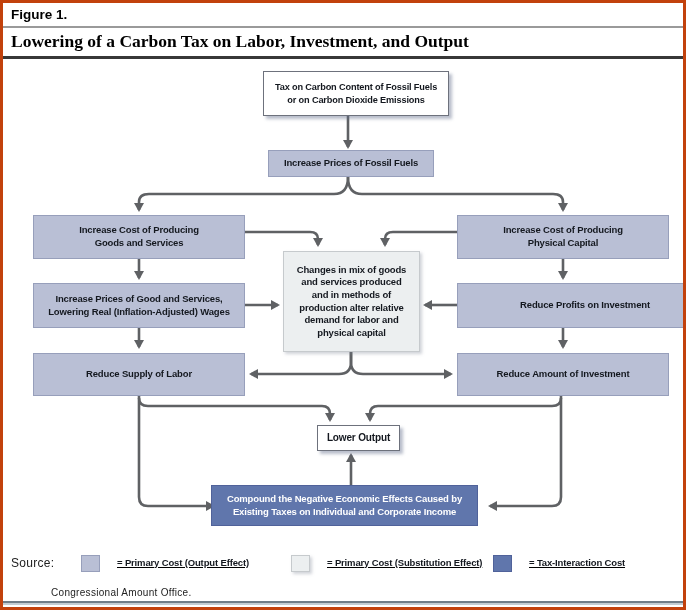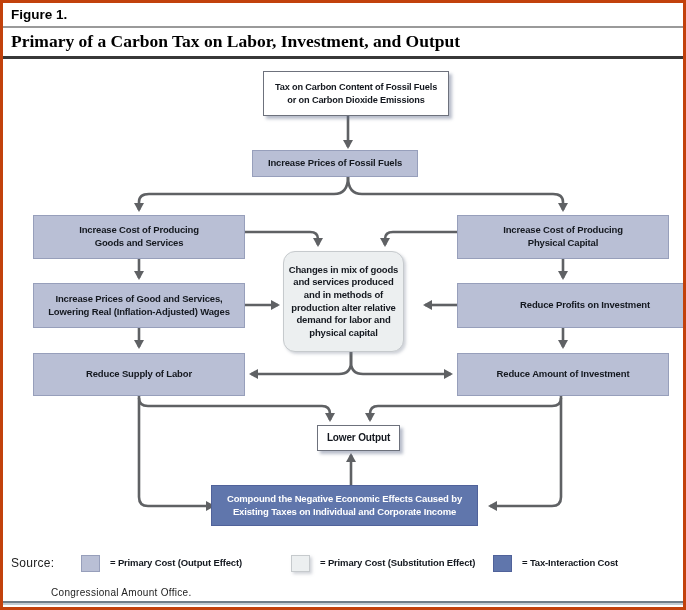--- a/index.html
+++ b/index.html
@@ -16,55 +16,55 @@
   
   .node{position:absolute;display:flex;align-items:center;justify-content:center;
         text-align:center;white-space:pre-line;font-weight:bold;font-size:9.5px;
         line-height:1.32;letter-spacing:-0.15px;color:#14181f;box-sizing:border-box;padding:2px;}
   .k-output{background:#b9bfd5;border:1px solid #979fbb;}
   .k-substitution{background:#eceff0;border:1px solid #c6cacd;box-shadow:2px 2px 3px rgba(120,128,145,.35);}
   .k-interaction{background:#6076ac;border:1px solid #50629a;color:#ffffff;}
   .k-plain{background:#ffffff;border:1px solid #6d717c;box-shadow:3px 3px 3px rgba(100,110,140,.45);margin-left:8px;}
 
   .n-tax{left:252px;top:68px;width:186px;height:45px;font-size:9.2px;}
-  .n-fuel{left:249px;top:147px;width:166px;height:27px;}
+  .n-fuel{left:265px;top:147px;width:166px;height:27px;}
   .n-costgoods{left:30px;top:212px;width:212px;height:44px;}
   .n-costcap{left:454px;top:212px;width:212px;height:44px;}
   .n-wages{left:30px;top:280px;width:212px;height:45px;}
   .n-profits{left:454px;top:280px;width:256px;height:45px;}
-  .n-mix{left:280px;top:248px;width:121px;height:101px;border-radius:12px;}
+  .n-mix{left:280px;top:248px;width:137px;height:101px;}
   .n-labor{left:30px;top:350px;width:212px;height:43px;}
   .n-invest{left:454px;top:350px;width:212px;height:43px;}
   .n-lower{left:306px;top:422px;width:83px;height:26px;font-size:10px;}
   .n-compound{left:208px;top:482px;width:267px;height:41px;}
 
   
   svg.connectors{position:absolute;left:0;top:0;pointer-events:none;}
   svg.connectors path.c{fill:none;stroke:#5f6164;stroke-width:2.6px;}
 
   
-  .legend-item{position:absolute;top:551px;display:flex;align-items:center;gap:10px;height:18px;}
+  .legend-item{position:absolute;top:551px;display:flex;align-items:center;gap:17px;height:18px;text-decoration:underline;}
   .legend-item .swatch{width:19px;height:17px;box-sizing:border-box;}
   .legend-item .lbl{font-weight:bold;font-size:9.5px;letter-spacing:-0.15px;color:#14181f;line-height:18px;}
   .li-1{left:78px;} .li-2{left:288px;} .li-3{left:490px;}
 
   
   .source-label{position:absolute;left:8px;top:553px;font-size:12px;color:#222;letter-spacing:.3px;}
   .source-text{position:absolute;left:48px;top:584px;font-size:10px;color:#222;letter-spacing:.3px;}
   .rule-bottom{position:absolute;left:0;top:598px;width:686px;height:4px;
                background:linear-gradient(to bottom,#6f7d88 0,#6f7d88 2px,#c2ccd2 2px,#c2ccd2 4px);}
 </style>
 </head>
 <body>
 
 <div id="page">
 
   <div class="figure-label">Figure 1.</div>
   <div class="rule-thin"></div>
-  <div class="fig-title">Primary of a Carbon Tax on Labor, Investment, and Output</div>
+  <div class="fig-title">Lowering of a Carbon Tax on Labor, Investment, and Output</div>
   <div class="rule-thick"></div>
 
   <svg class="connectors" width="686" height="610" viewBox="0 0 686 610">
     <defs>
       <marker id="arw" markerUnits="userSpaceOnUse" markerWidth="10" markerHeight="10" refX="7" refY="5" orient="auto">
         <path d="M0,0 L9,5 L0,10 z" fill="#5f6164"></path>
       </marker>
     </defs>
     <path class="c" marker-end="url(#arw)" d="M345 113 V144"></path>
     <path class="c" marker-end="url(#arw)" d="M345 174 Q345 191 331 191 H146 Q136 191 136 199 V207"></path>

